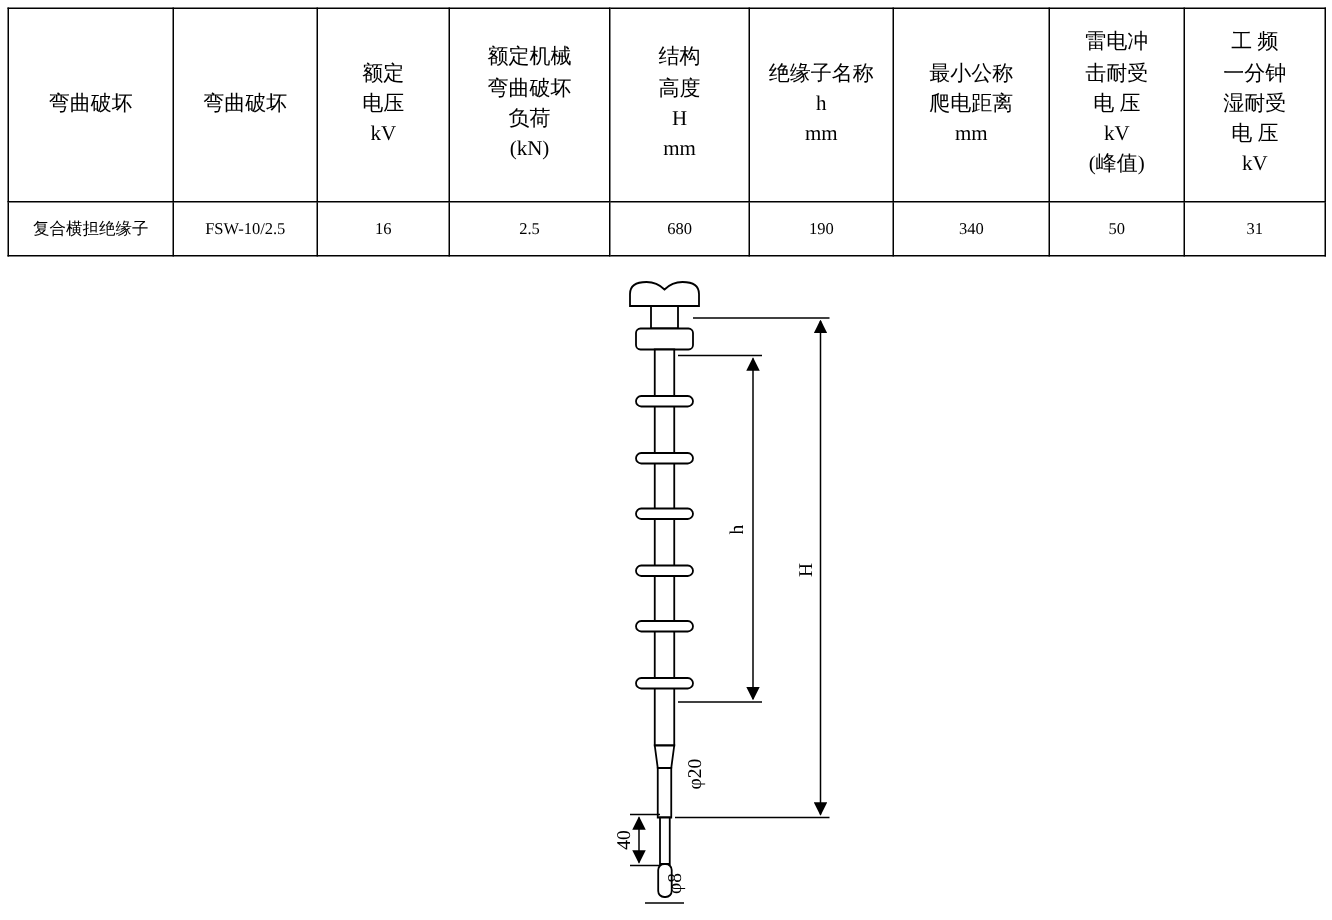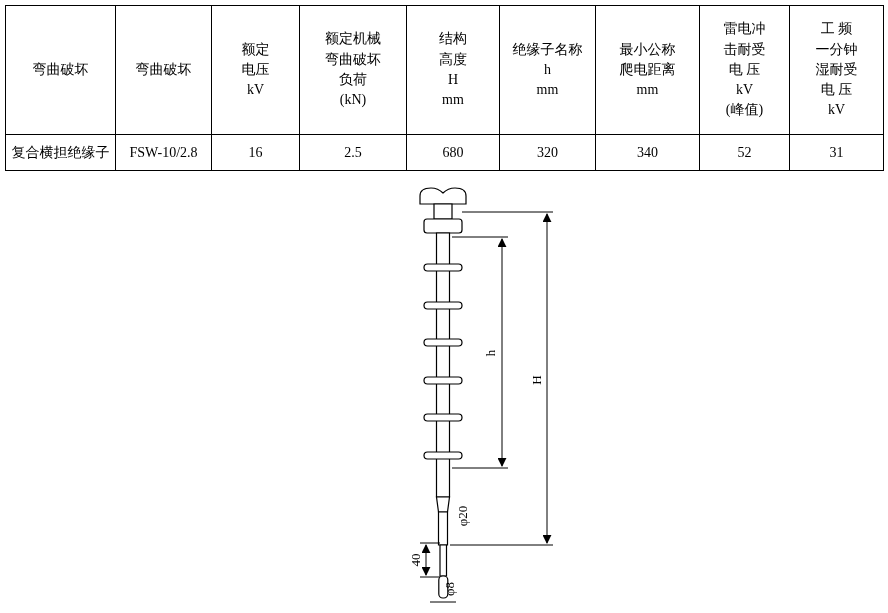--- a/index.html
+++ b/index.html
@@ -26,21 +26,21 @@
     overflow:hidden;
   }
   .spec-table th{
     height:126px;
     font-size:14px;
     line-height:1.45;
     white-space:pre-line;
   }
   .spec-table td{
     height:33px;
-    font-size:14px;
+    font-size:11px;
     white-space:nowrap;
     font-family:Liberation Serif, serif;
   }
   svg.drawing{
     position:absolute;left:0;top:0;width:888px;height:613px;
     pointer-events:none;
   }
   svg.drawing *{vector-effect:non-scaling-stroke;}
   .ln{stroke:#000;stroke-width:1;fill:none;}
   .shape{stroke:#000;stroke-width:1.2;fill:#fff;}
@@ -92,27 +92,27 @@
         <th>工 频
 一分钟
 湿耐受
 电 压
 kV</th>
       </tr>
     </thead>
     <tbody>
       <tr>
         <td>复合横担绝缘子</td>
-        <td>FSW-10/2.8</td>
+        <td>FSW-10/2.5</td>
         <td>16</td>
         <td>2.5</td>
         <td>680</td>
-        <td>320</td>
+        <td>190</td>
         <td>340</td>
-        <td>52</td>
+        <td>50</td>
         <td>31</td>
       </tr>
     </tbody>
   </table>
 
   <svg class="drawing" viewBox="0 0 888 613">
     <defs>
       <marker id="arr" viewBox="0 0 10 10" refX="9" refY="5" markerWidth="9" markerHeight="9" orient="auto-start-reverse">
         <path d="M0,0 L10,5 L0,10 z" fill="#000"></path>
       </marker>

